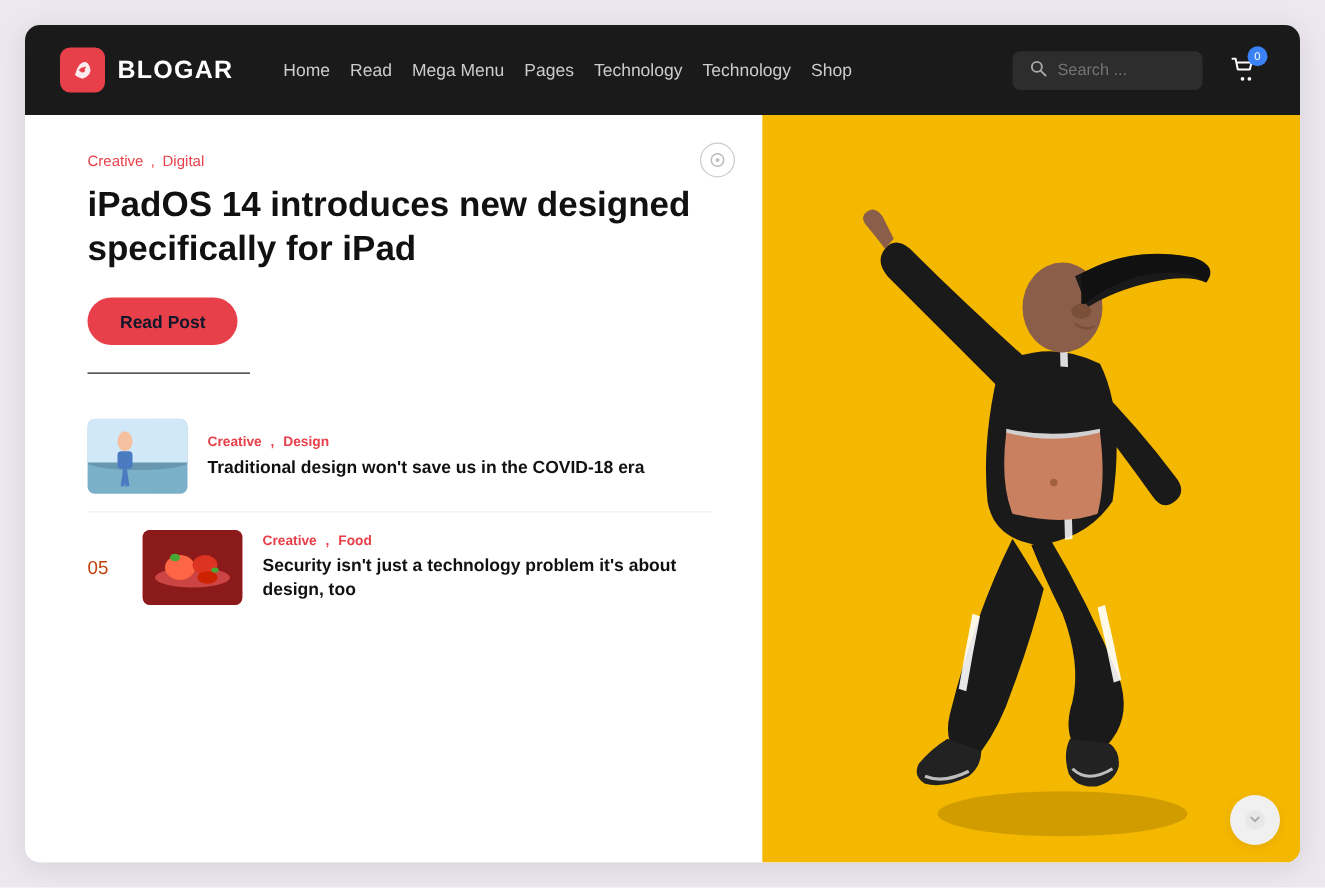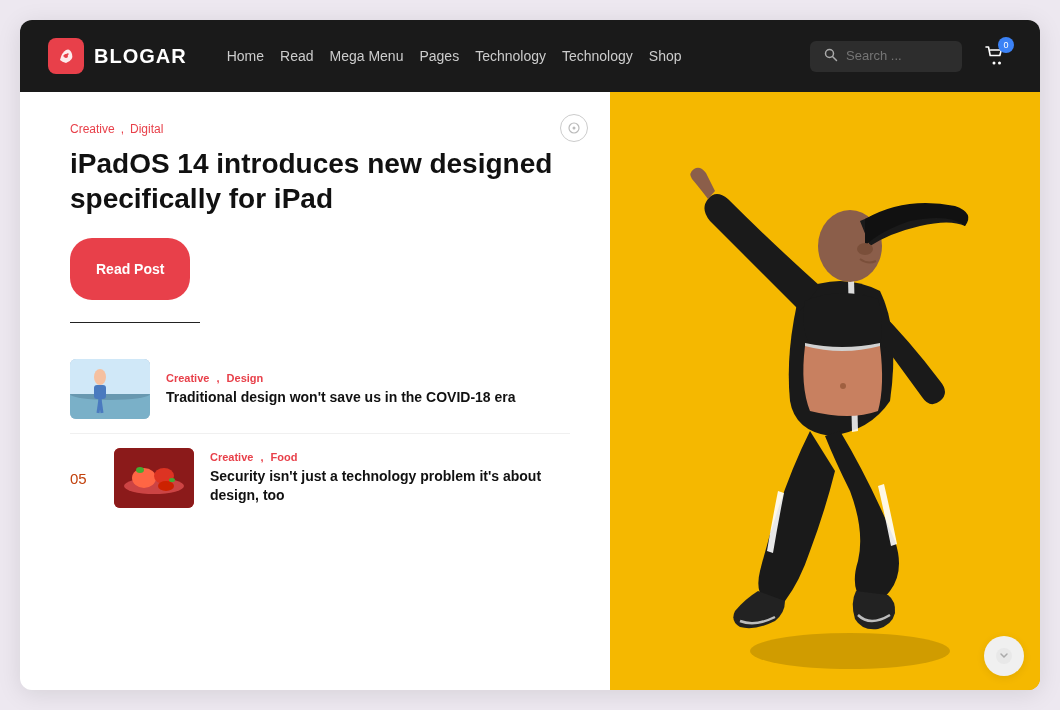--- a/index.html
+++ b/index.html
@@ -180,24 +180,24 @@
     }
     .article-title {
       font-size: 28px;
       font-weight: 800;
       color: #111;
       line-height: 1.25;
       margin-bottom: 22px;
     }
     .read-btn {
       background: #e8404a;
-      color: #ffffff;
+      color: #0f172a;
       border: none;
       border-radius: 22px;
-      padding: 23px 26px;
+      padding: 11px 26px;
       font-size: 14px;
       font-weight: 600;
       cursor: pointer;
       width: fit-content;
       margin-bottom: 22px;
     }
     .divider {
       border: none;
       border-top: 1.5px solid #222;
       width: 130px;

